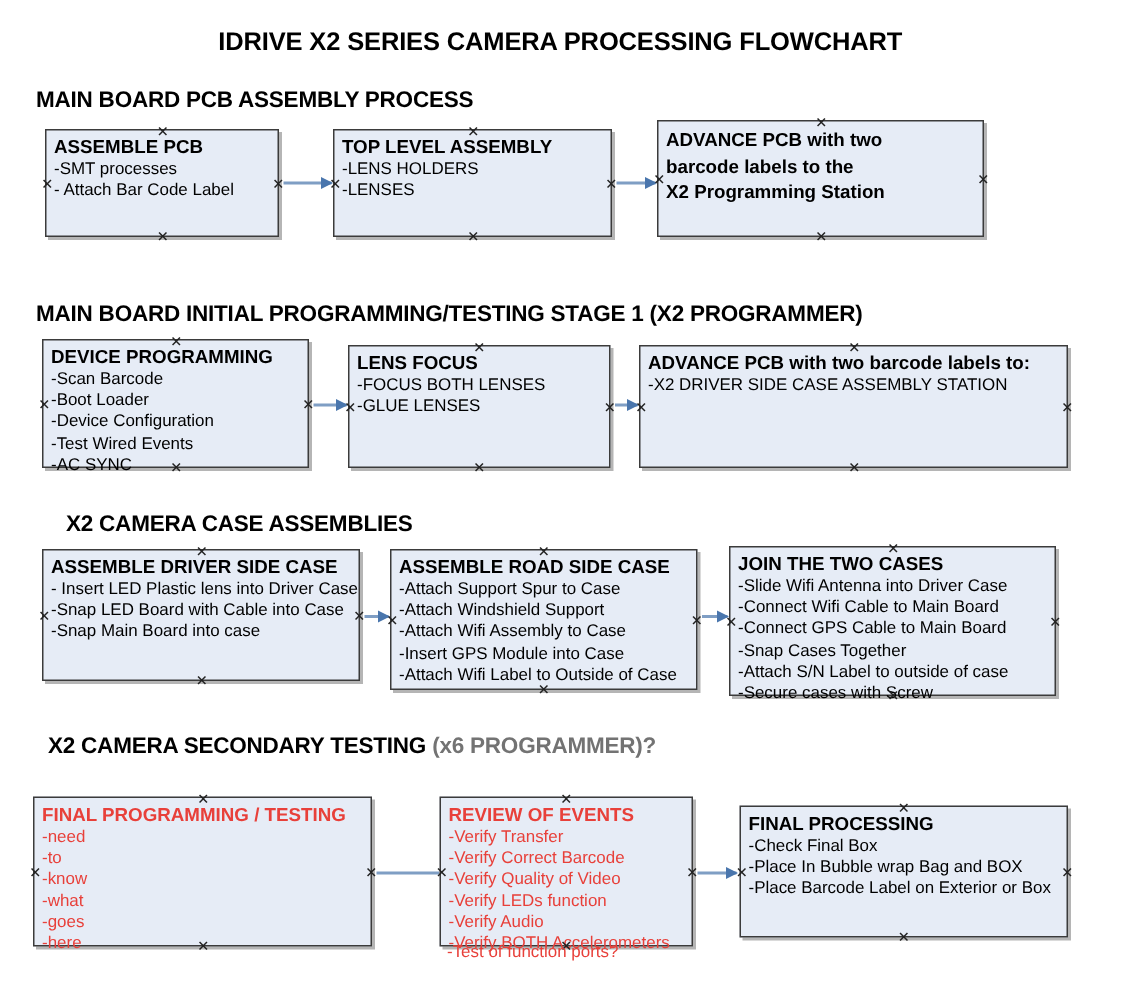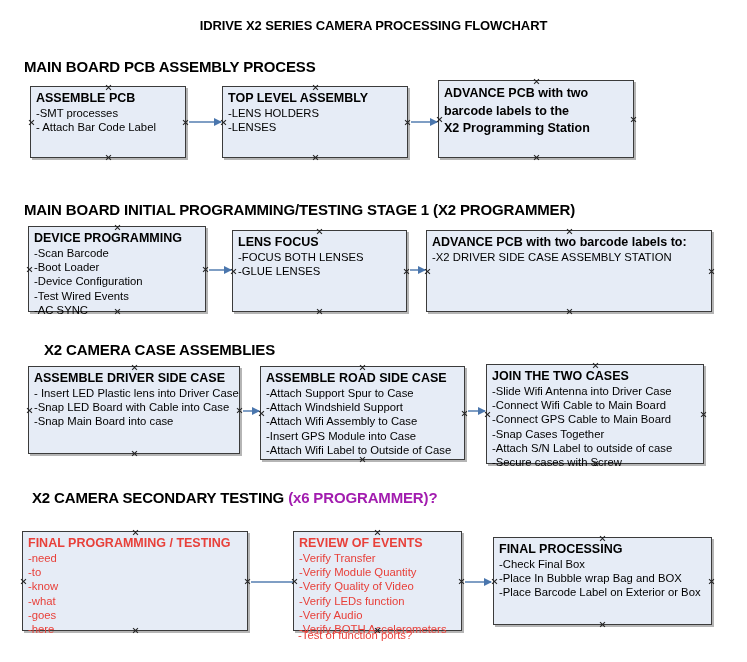--- a/index.html
+++ b/index.html
@@ -21,35 +21,35 @@
     width: 747px;
     height: 662px;
   }
 
   .title {
     position: absolute;
     left: 0;
     top: 18px;
     width: 747px;
     text-align: center;
-    font-size: 13px;
+    font-size: 17px;
     font-weight: bold;
     letter-spacing: -0.1px;
     white-space: nowrap;
   }
 
   .section-head {
     position: absolute;
     font-size: 15px;
     font-weight: bold;
     white-space: nowrap;
     letter-spacing: -0.15px;
   }
   .section-head .accent {
-    color: #a21caf;
+    color: #737373;
   }
 
   
   .box {
     position: absolute;
     background: #e6ecf6;
     border: 1.5px solid #3b3b3b;
     box-shadow: 2px 2px 0 0 rgba(120,120,120,0.55);
     box-sizing: border-box;
     overflow: visible;
@@ -154,21 +154,21 @@
       <div class="bline">-LENSES</div>
     </div>
     <span class="hx" style="left:50%; top:0;"></span>
     <span class="hx" style="left:50%; top:100%;"></span>
     <span class="hx" style="left:0; top:50%;"></span>
     <span class="hx" style="left:100%; top:50%;"></span>
   </div>
 
   <div class="arrow" style="left:411px; top:121px; width:26px;"></div>
 
-  <div class="box" style="left:438px; top:80px; width:196px; height:78px;">
+  <div class="box" style="left:438px; top:80px; width:218px; height:78px;">
     <div class="pad" style="padding-top:4px;">
       <div class="btitle block">ADVANCE PCB with two</div>
       <div class="btitle block">barcode labels to the</div>
       <div class="btitle block"> X2 Programming Station</div>
     </div>
     <span class="hx" style="left:50%; top:0;"></span>
     <span class="hx" style="left:50%; top:100%;"></span>
     <span class="hx" style="left:0; top:50%;"></span>
     <span class="hx" style="left:100%; top:50%;"></span>
   </div>
@@ -290,21 +290,21 @@
     <span class="hx" style="left:0; top:50%;"></span>
     <span class="hx" style="left:100%; top:50%;"></span>
   </div>
 
   <div class="arrow noheadline" style="left:251px; top:581px; width:42px;"></div>
 
   <div class="box red" style="left:293px; top:531px; width:169px; height:100px;">
     <div class="pad">
       <div class="btitle">REVIEW OF EVENTS</div>
       <div class="bline">-Verify Transfer</div>
-      <div class="bline">-Verify Module Quantity</div>
+      <div class="bline">-Verify Correct Barcode</div>
       <div class="bline">-Verify Quality of Video</div>
       <div class="bline">-Verify LEDs function</div>
       <div class="bline">-Verify Audio</div>
       <div class="bline">-Verify BOTH Accelerometers</div>
     </div>
     <span class="hx" style="left:50%; top:0;"></span>
     <span class="hx" style="left:50%; top:100%;"></span>
     <span class="hx" style="left:0; top:50%;"></span>
     <span class="hx" style="left:100%; top:50%;"></span>
   </div>

